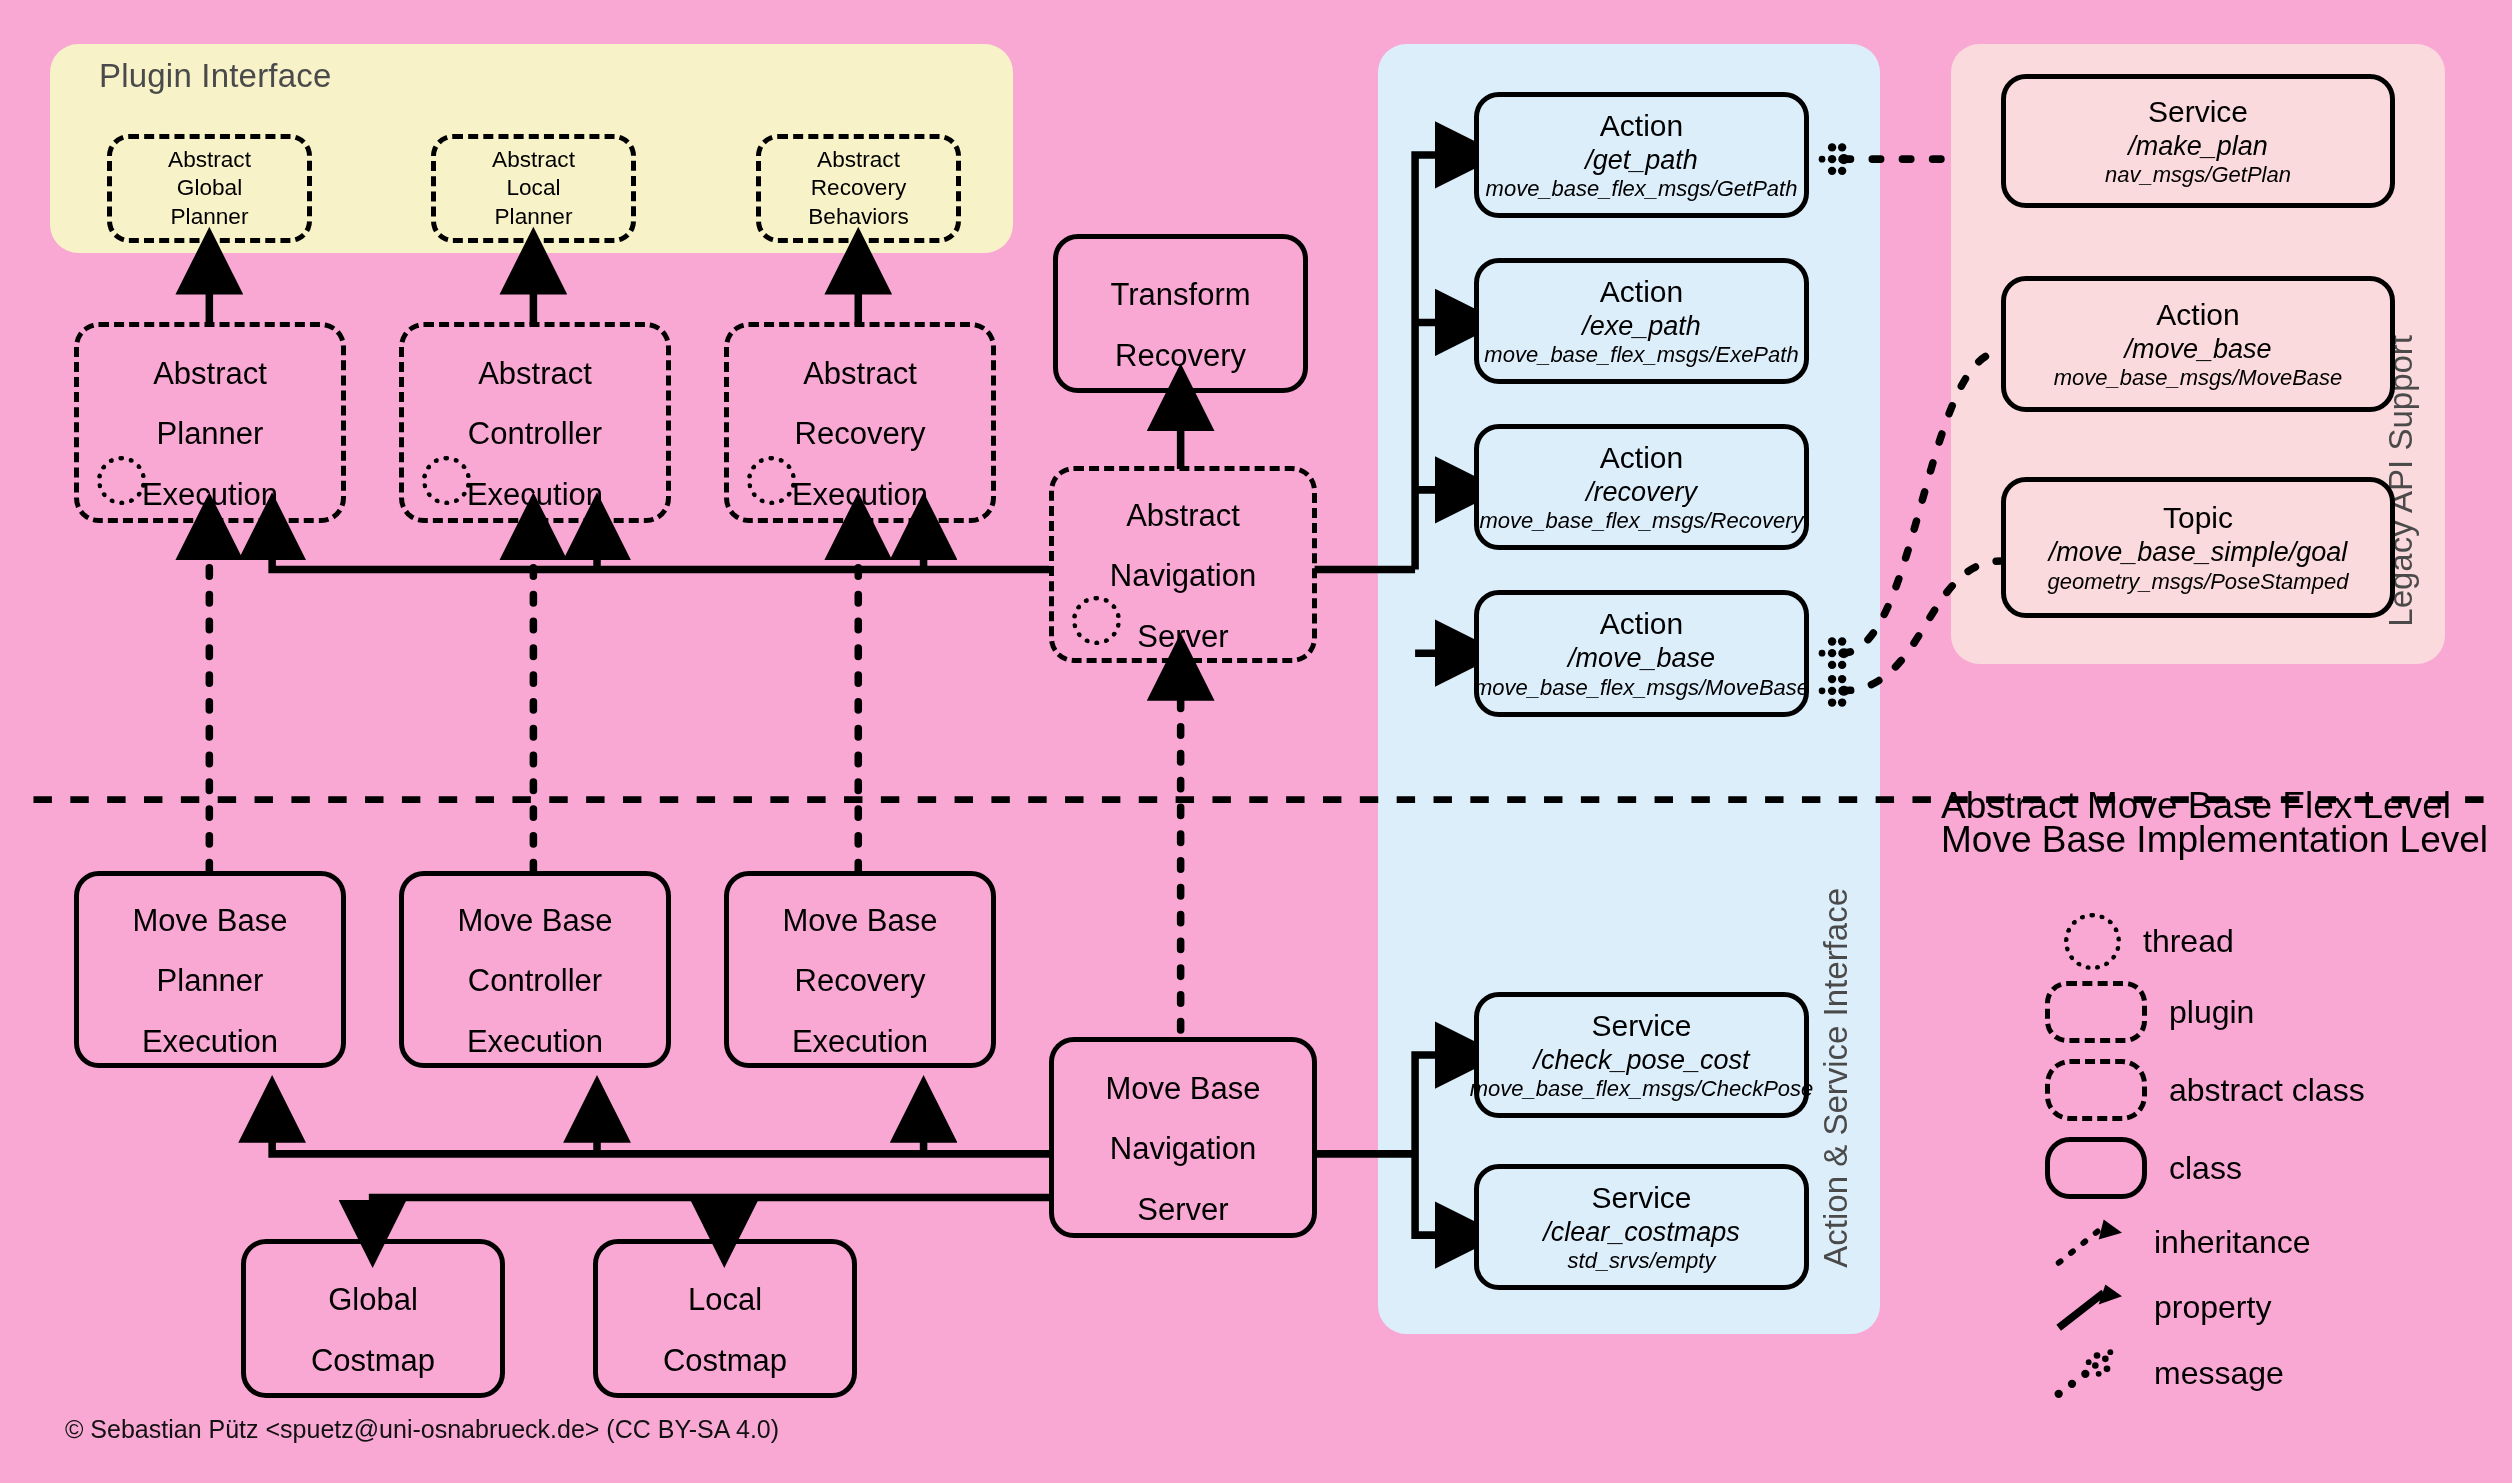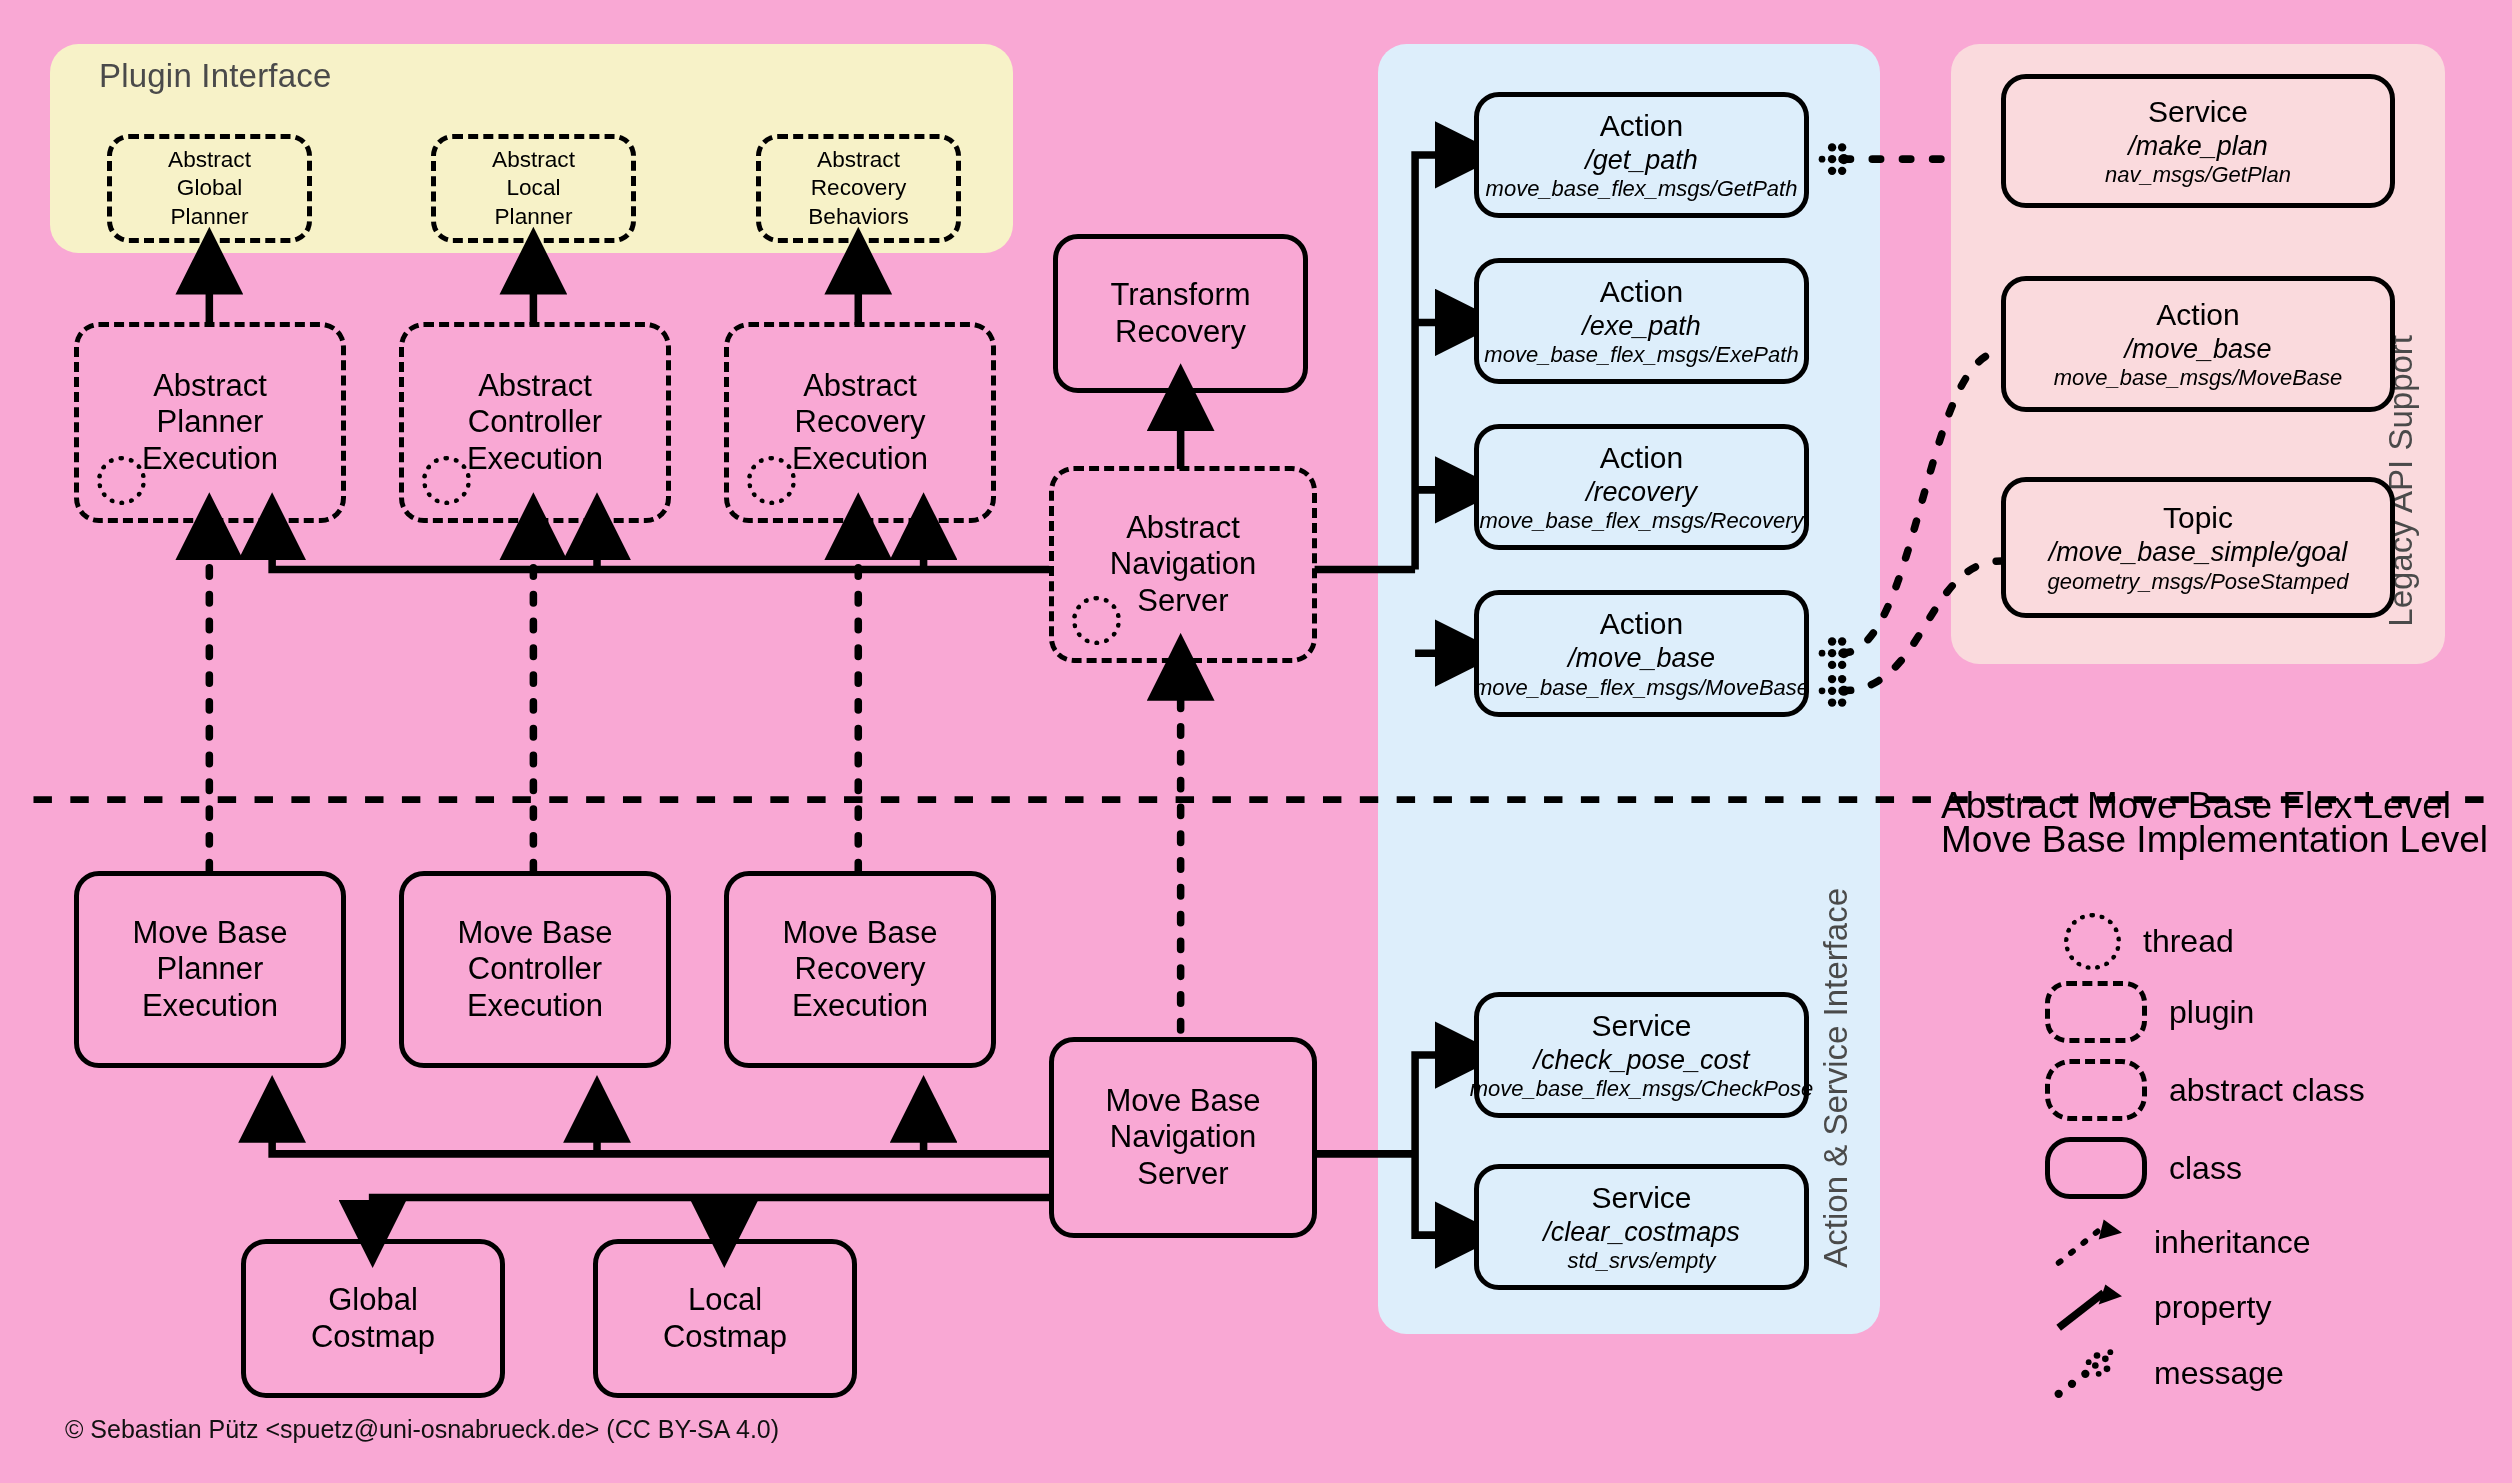--- a/index.html
+++ b/index.html
@@ -7,21 +7,21 @@
   #root{position:relative;width:2512px;height:1483px;background:#f9a8d4;overflow:hidden;}
 
   .panel{position:absolute;border-radius:28.5px;}
   .panel-title{position:absolute;color:#4a4a4a;font-size:33px;letter-spacing:0.2px;}
   .vlabel{position:absolute;color:#4a4a4a;font-size:33px;writing-mode:vertical-rl;
           transform:rotate(180deg);white-space:nowrap;}
 
   .node{position:absolute;box-sizing:border-box;display:flex;flex-direction:column;
         align-items:center;justify-content:center;text-align:center;color:#000;
         border-radius:25px;background:transparent;}
-  .node .l1{font-size:31px;line-height:1.18;}
+  .node .l1{font-size:31px;line-height:1.18;margin-top:24px;}
   .node .sm1{font-size:30px;line-height:1.2;}
   .node .sm2{font-size:27px;font-style:italic;line-height:1.2;}
   .node .sm3{font-size:22px;font-style:italic;line-height:1.2;}
   .node .tiny{font-size:22.6px;line-height:1.25;}
 
   .cls{border:5.9px solid #000;}
   .abs{border:5.9px dashed #000;}
   .plug{border:5.9px dashed #000;border-radius:22px;}
 
   

